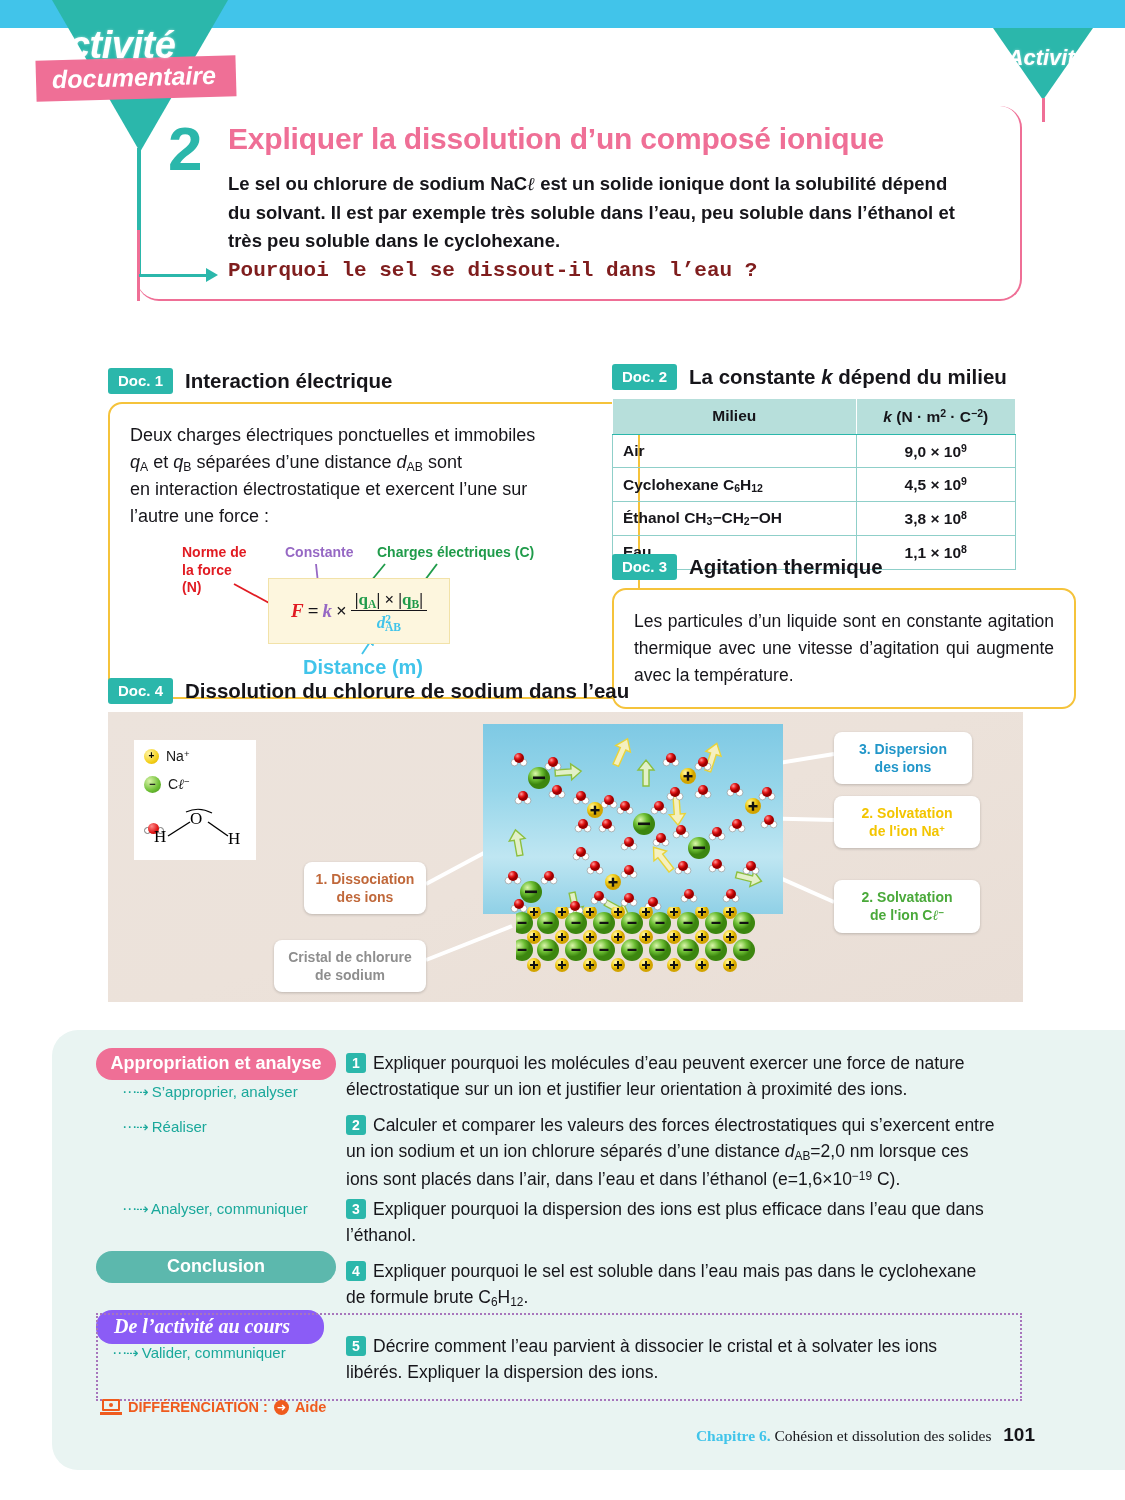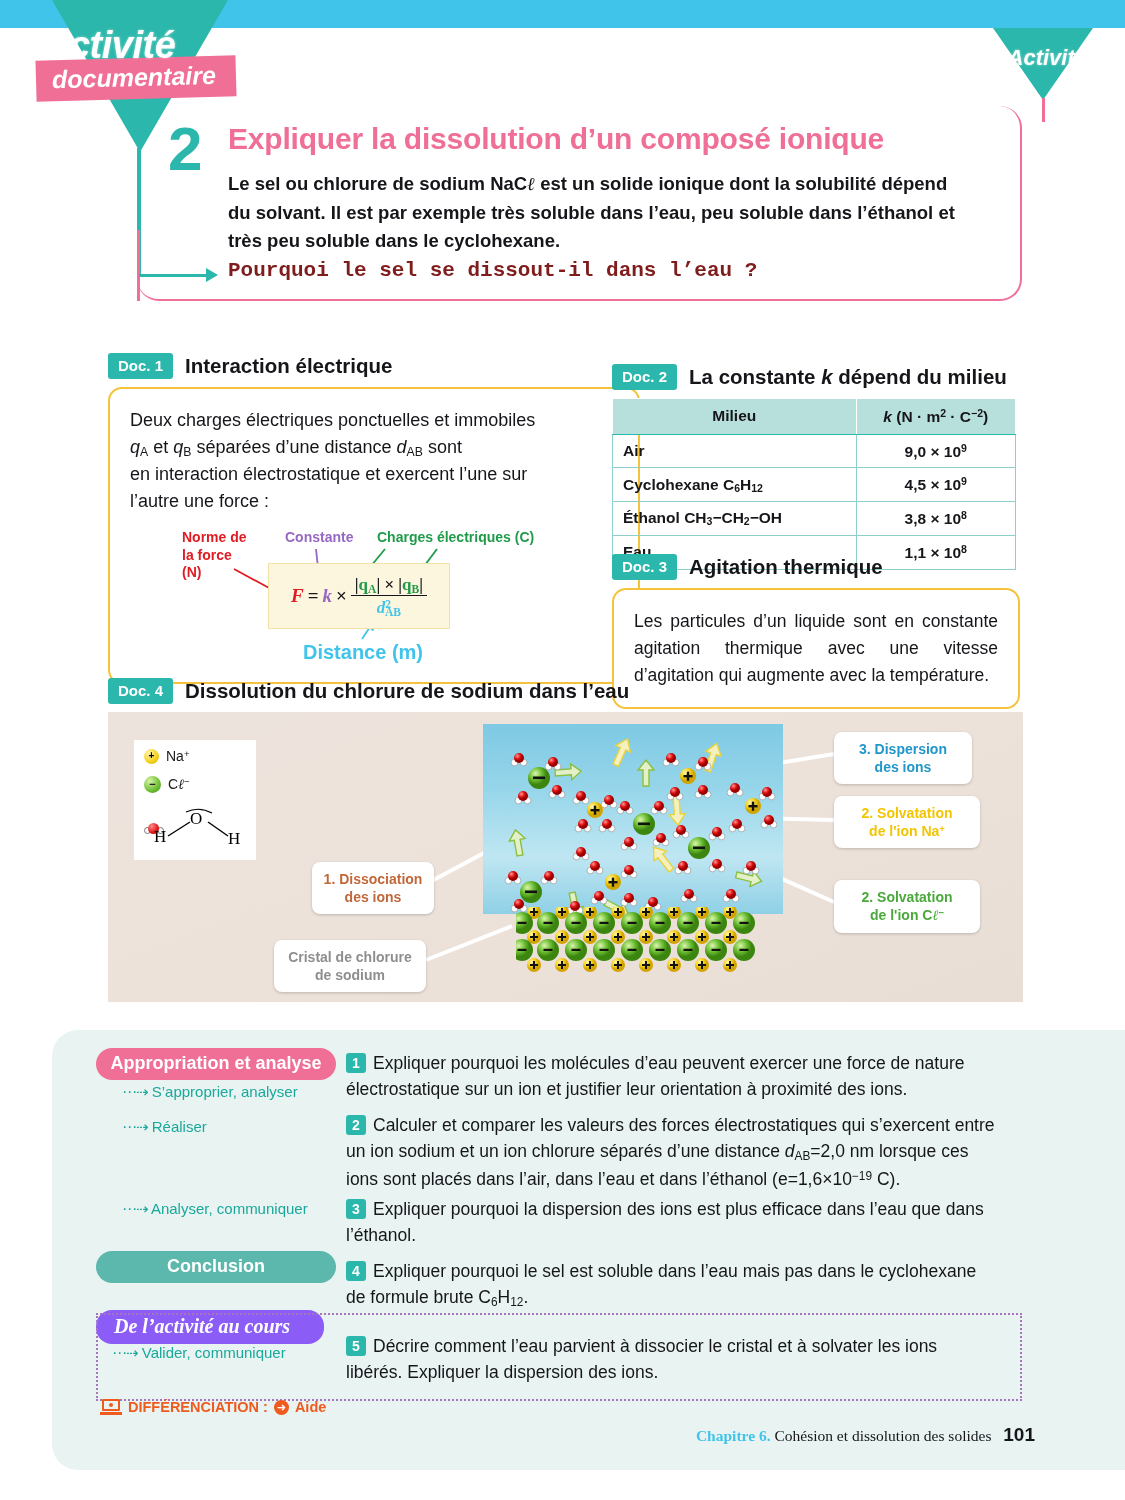--- a/index.html
+++ b/index.html
@@ -108,23 +108,23 @@
   .doc-tag {
     display: inline-block; background: #2bb7ab; color: #fff;
     font-weight: bold; font-size: 15px;
     padding: 4px 10px 5px; border-radius: 3px; vertical-align: middle;
   }
   .doc-head-title {
     display: inline-block; font-size: 20.5px; font-weight: bold;
     margin-left: 12px; vertical-align: middle; color: #16151a;
   }
 
-  .doc1 { position: absolute; left: 108px; top: 353px; width: 532px; }
+  .doc1 { position: absolute; left: 108px; top: 368px; width: 532px; }
   .doc2 { position: absolute; left: 612px; top: 364px; width: 410px; }
-  .doc3 { position: absolute; left: 612px; top: 554px; width: 408px; }
+  .doc3 { position: absolute; left: 612px; top: 554px; width: 464px; }
   .doc4 { position: absolute; left: 108px; top: 678px; width: 915px; }
 
   .yellow-box {
     border: 2px solid #f5c33b; border-radius: 14px;
     background: #ffffff; margin-top: 8px; padding: 18px 20px;
   }
   .doc1-text { font-size: 18px; line-height: 1.5; color: #16151a; }
   sub { font-size: 0.68em; vertical-align: -0.22em; }
   sup { font-size: 0.68em; vertical-align: 0.45em; }
   .ital { font-style: italic; }
@@ -228,21 +228,21 @@
     overflow: hidden;
   }
   .cryst { position: absolute; left: 408px; top: 195px; width: 248px; height: 68px; }
 
   .cb {
     position: absolute; background: #fff; border-radius: 8px;
     box-shadow: 0 1px 3px rgba(0,0,0,.2);
     text-align: center; font-weight: bold; font-size: 14px; line-height: 1.3;
     padding: 8px 10px;
   }
-  .cb-diss { left: 204px; top: 150px; width: 122px; color: #c0683a; }
+  .cb-diss { left: 196px; top: 150px; width: 122px; color: #c0683a; }
   .cb-cri  { left: 166px; top: 228px; width: 152px; color: #8e8e8e; }
   .cb-disp { left: 726px; top: 20px; width: 138px; color: #2196c9; }
   .cb-na   { left: 726px; top: 84px; width: 146px; color: #f3c500; }
   .cb-cl   { left: 726px; top: 168px; width: 146px; color: #4aa93a; }
 
   
   .qpanel {
     position: absolute; left: 52px; top: 1030px; width: 1073px; height: 440px;
     background: #e9f4f2; border-radius: 26px 0 0 26px;
   }

